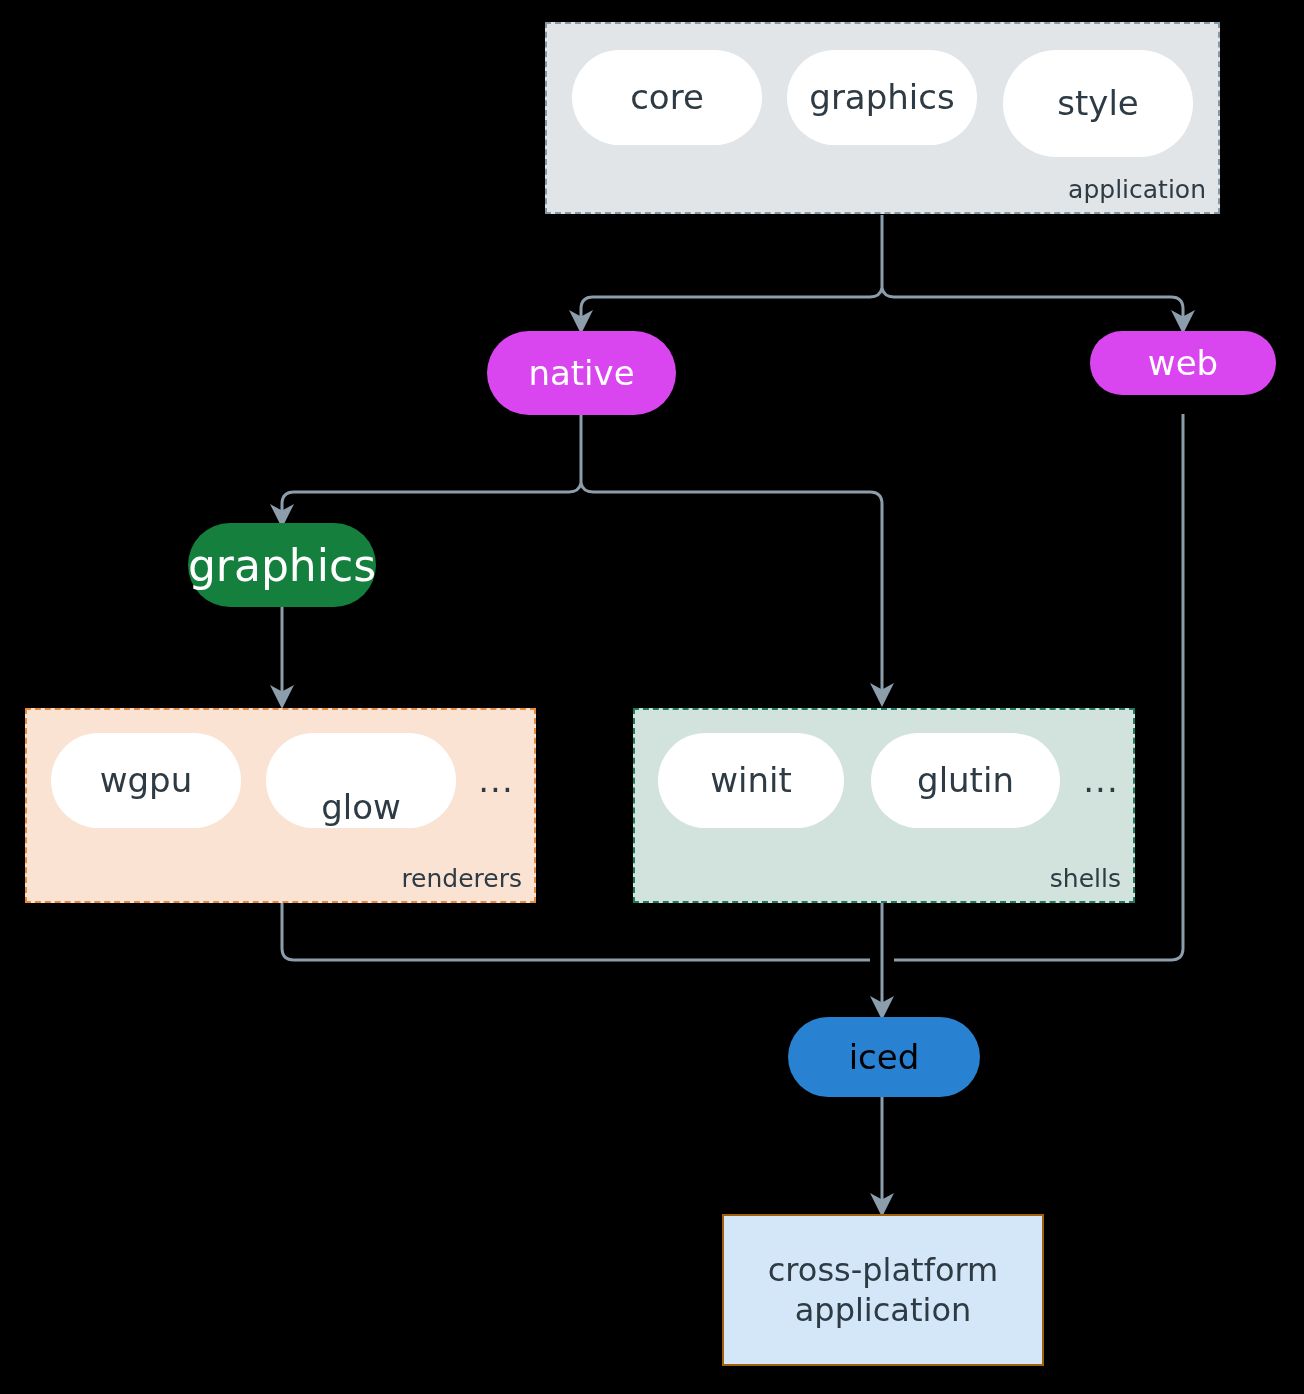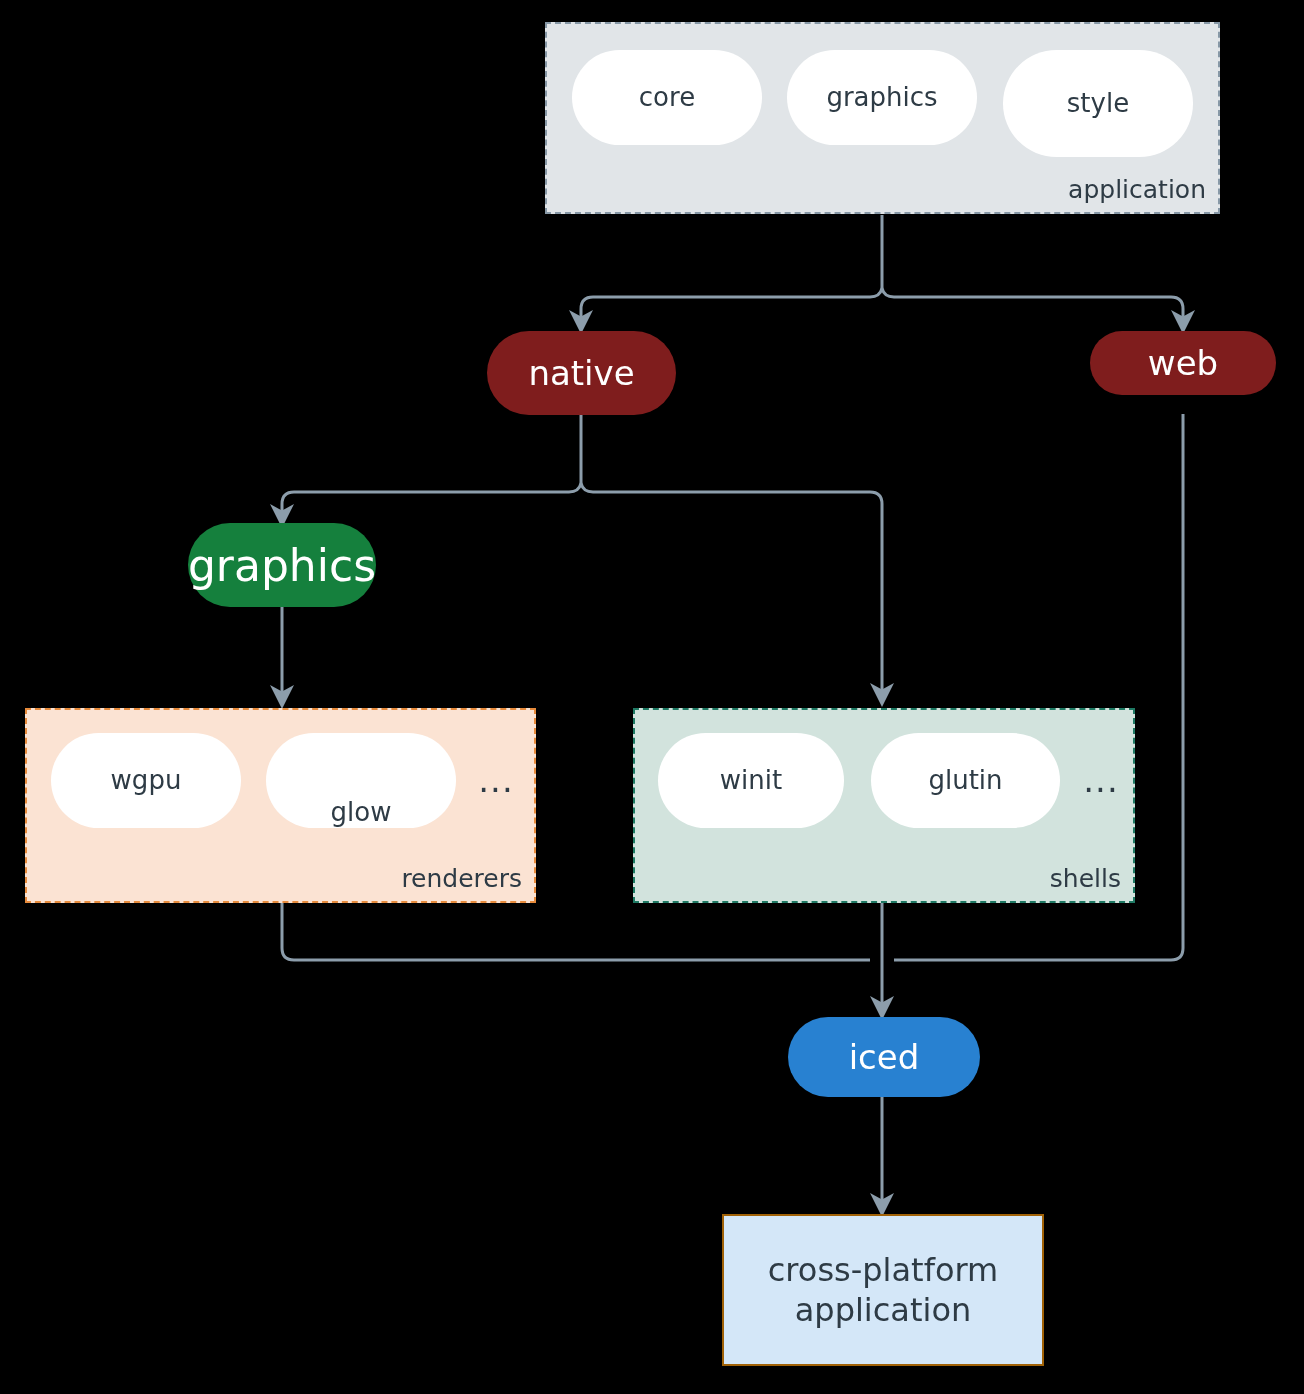--- a/index.html
+++ b/index.html
@@ -56,45 +56,45 @@
   }
   #cluster-shells {
     background: #D2E3DD;
     border-color: #1F7A64;
   }
   
   .pill-white {
     background: #FFFFFF;
     border-radius: 999px;
     color: #2E3B45;
-    font-size: 26px;
+    font-size: 34px;
   }
   
   .ellipsis {
     color: #2E3B45;
     font-size: 34px;
     letter-spacing: 1px;
   }
   
   .pill-purple {
-    background: #7f1d1d;
+    background: #d946ef;
     border-radius: 46px;
     color: #FFFFFF;
     font-size: 34px;
   }
   .pill-orange {
     background: #15803d;
     border-radius: 46px;
     color: #FFFFFF;
     font-size: 44px;
   }
   .pill-blue {
     background: #2881D1;
     border-radius: 46px;
-    color: #ffffff;
+    color: #000000;
     font-size: 34px;
   }
   
   .rect-app {
     background: #D4E7F8;
     border: 2px solid #a16207;
     color: #2E3B45;
     font-size: 32px;
     flex-direction: column;
   }

